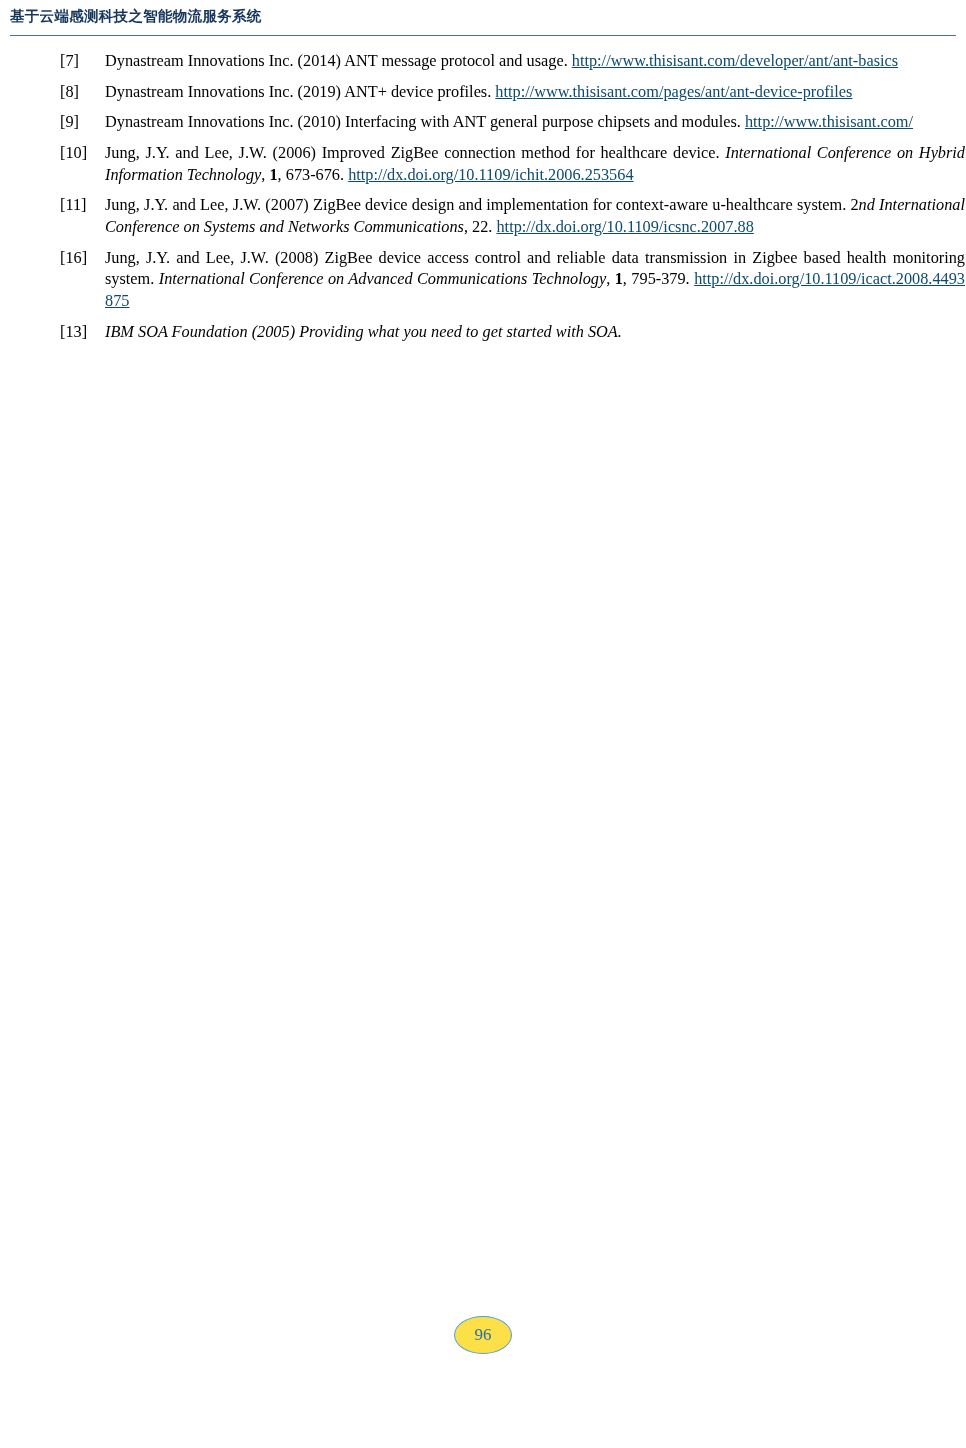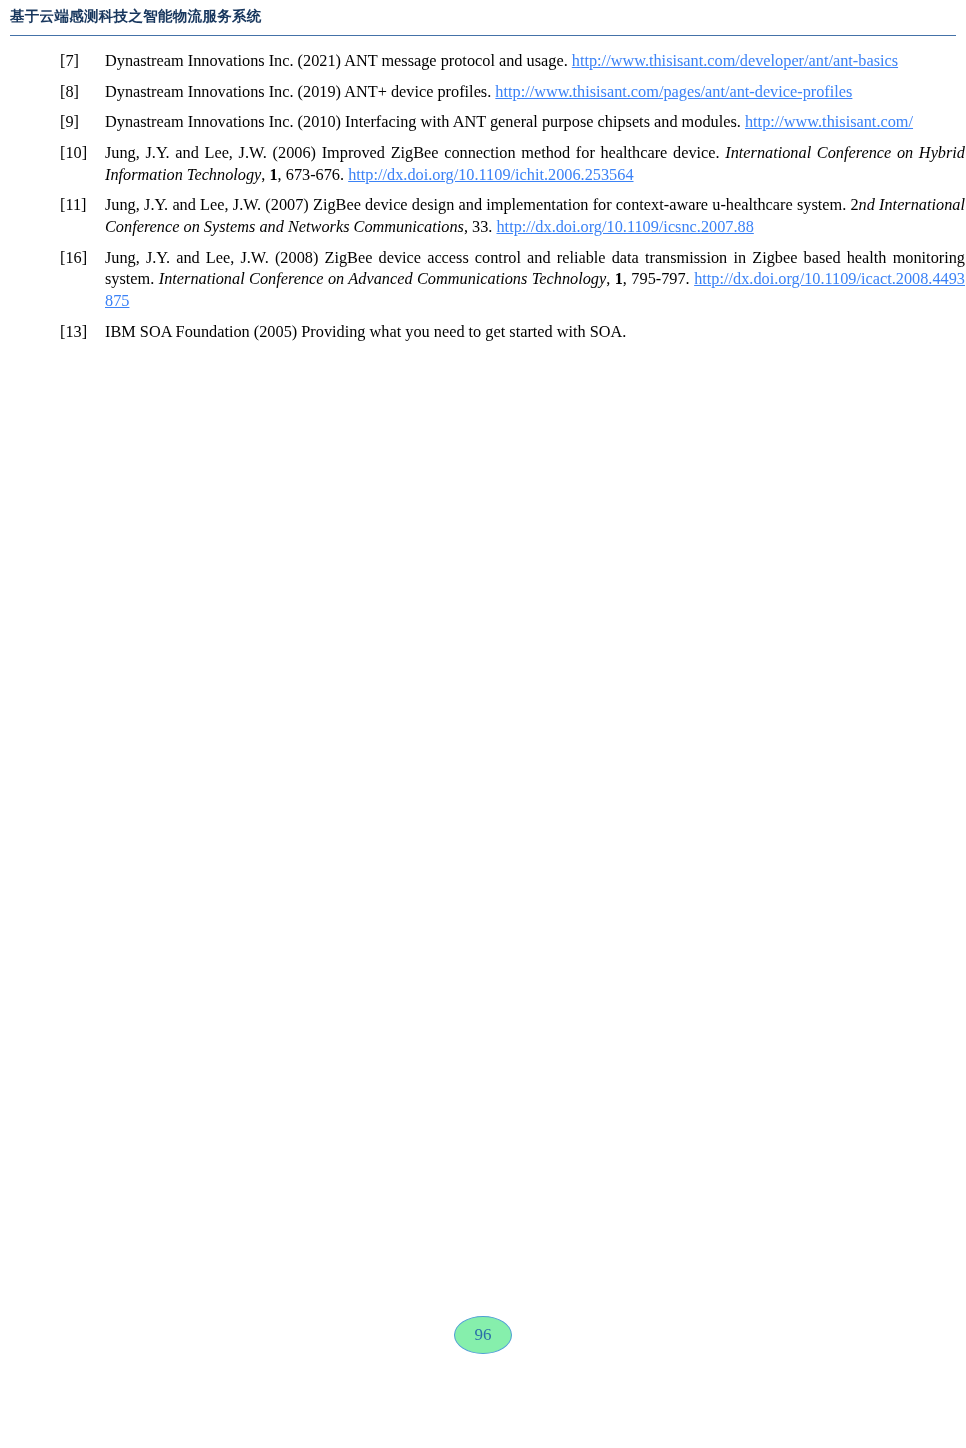--- a/index.html
+++ b/index.html
@@ -64,42 +64,43 @@
     text-align: left;
     white-space: nowrap;
   }
   .ref-body {
     flex: 1 1 auto;
     text-align: justify;
     text-justify: inter-word;
   }
   .ref-body.nojust {
     text-align: left;
+    font-style: italic;
   }
   i { font-style: italic; }
   b { font-weight: bold; }
   .url {
-    color: #3b82f6;
+    color: #0c4a6e;
     text-decoration: underline;
     word-break: break-all;
   }
   .footer {
     position: absolute;
     left: 0;
     bottom: 18px;
     width: 966px;
     display: flex;
     justify-content: center;
   }
   .page-badge {
     width: 56px;
     height: 36px;
     border: 1.6px solid #4f9fd4;
     border-radius: 50%;
-    background: #86efac;
+    background: #fde047;
     color: #2a6ea8;
     font-family: "Liberation Serif", serif;
     font-size: 17px;
     display: flex;
     align-items: center;
     justify-content: center;
   }
 </style>
 </head>
 <body>
@@ -107,41 +108,41 @@
 <div class="page">
 
   <div class="header">
     <div class="header-title">基于云端感测科技之智能物流服务系统</div>
   </div>
   <div class="header-rule"></div>
 
   <div class="content" id="refs">
       <div class="ref">
         <div class="ref-num">[7]</div>
-        <div class="ref-body"><span>Dynastream Innovations Inc. (2021) ANT message protocol and usage. </span><a class="url" href="#">http://www.thisisant.com/developer/ant/ant-basics</a></div>
+        <div class="ref-body"><span>Dynastream Innovations Inc. (2014) ANT message protocol and usage. </span><a class="url" href="#">http://www.thisisant.com/developer/ant/ant-basics</a></div>
       </div>
       <div class="ref">
         <div class="ref-num">[8]</div>
         <div class="ref-body"><span>Dynastream Innovations Inc. (2019) ANT+ device profiles. </span><a class="url" href="#">http://www.thisisant.com/pages/ant/ant-device-profiles</a></div>
       </div>
       <div class="ref">
         <div class="ref-num">[9]</div>
         <div class="ref-body"><span>Dynastream Innovations Inc. (2010) Interfacing with ANT general purpose chipsets and modules. </span><a class="url" href="#">http://www.thisisant.com/</a></div>
       </div>
       <div class="ref">
         <div class="ref-num">[10]</div>
         <div class="ref-body"><span>Jung, J.Y. and Lee, J.W. (2006) Improved ZigBee connection method for healthcare device. </span><i>International Conference on Hybrid Information Technology</i><span>, </span><b>1</b><span>, 673-676. </span><a class="url" href="#">http://dx.doi.org/10.1109/ichit.2006.253564</a></div>
       </div>
       <div class="ref">
         <div class="ref-num">[11]</div>
-        <div class="ref-body"><span>Jung, J.Y. and Lee, J.W. (2007) ZigBee device design and implementation for context-aware u-healthcare system. 2</span><i>nd International Conference on Systems and Networks Communications</i><span>, 33. </span><a class="url" href="#">http://dx.doi.org/10.1109/icsnc.2007.88</a></div>
+        <div class="ref-body"><span>Jung, J.Y. and Lee, J.W. (2007) ZigBee device design and implementation for context-aware u-healthcare system. 2</span><i>nd International Conference on Systems and Networks Communications</i><span>, 22. </span><a class="url" href="#">http://dx.doi.org/10.1109/icsnc.2007.88</a></div>
       </div>
       <div class="ref">
         <div class="ref-num">[16]</div>
-        <div class="ref-body"><span>Jung, J.Y. and Lee, J.W. (2008) ZigBee device access control and reliable data transmission in Zigbee based health monitoring system. </span><i>International Conference on Advanced Communications Technology</i><span>, </span><b>1</b><span>, 795-797. </span><a class="url" href="#">http://dx.doi.org/10.1109/icact.2008.4493875</a></div>
+        <div class="ref-body"><span>Jung, J.Y. and Lee, J.W. (2008) ZigBee device access control and reliable data transmission in Zigbee based health monitoring system. </span><i>International Conference on Advanced Communications Technology</i><span>, </span><b>1</b><span>, 795-379. </span><a class="url" href="#">http://dx.doi.org/10.1109/icact.2008.4493875</a></div>
       </div>
       <div class="ref">
         <div class="ref-num">[13]</div>
         <div class="ref-body nojust"><span>IBM SOA Foundation (2005) Providing what you need to get started with SOA.</span></div>
       </div>
     </div>
 
   <div class="footer">
     <div class="page-badge">96</div>
   </div>

